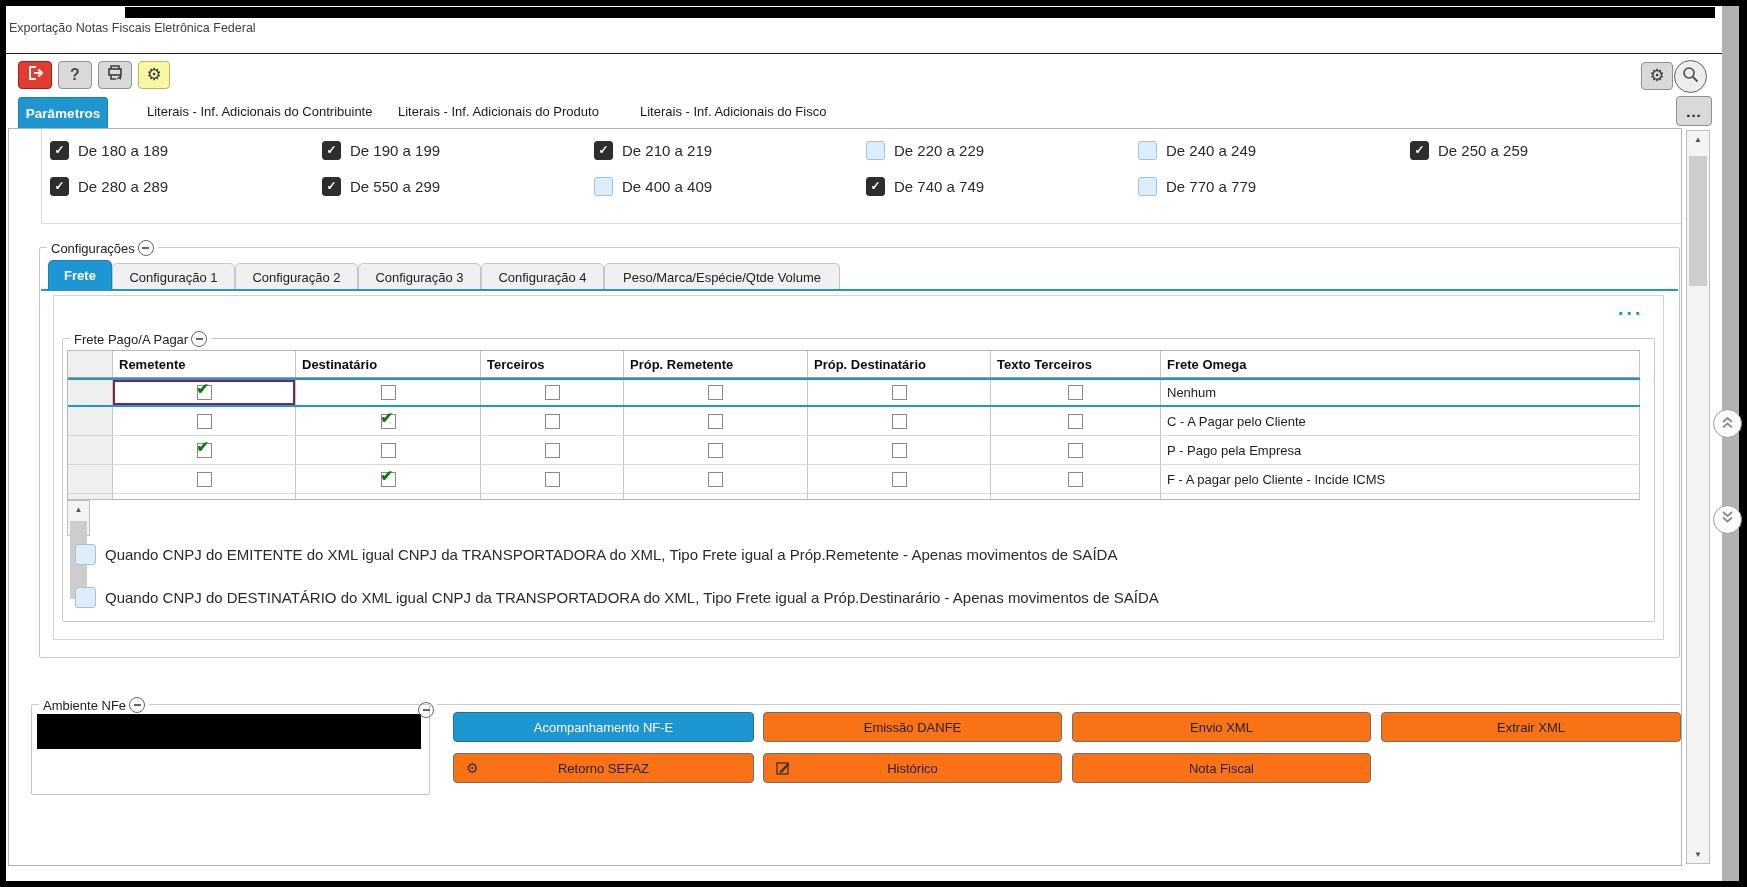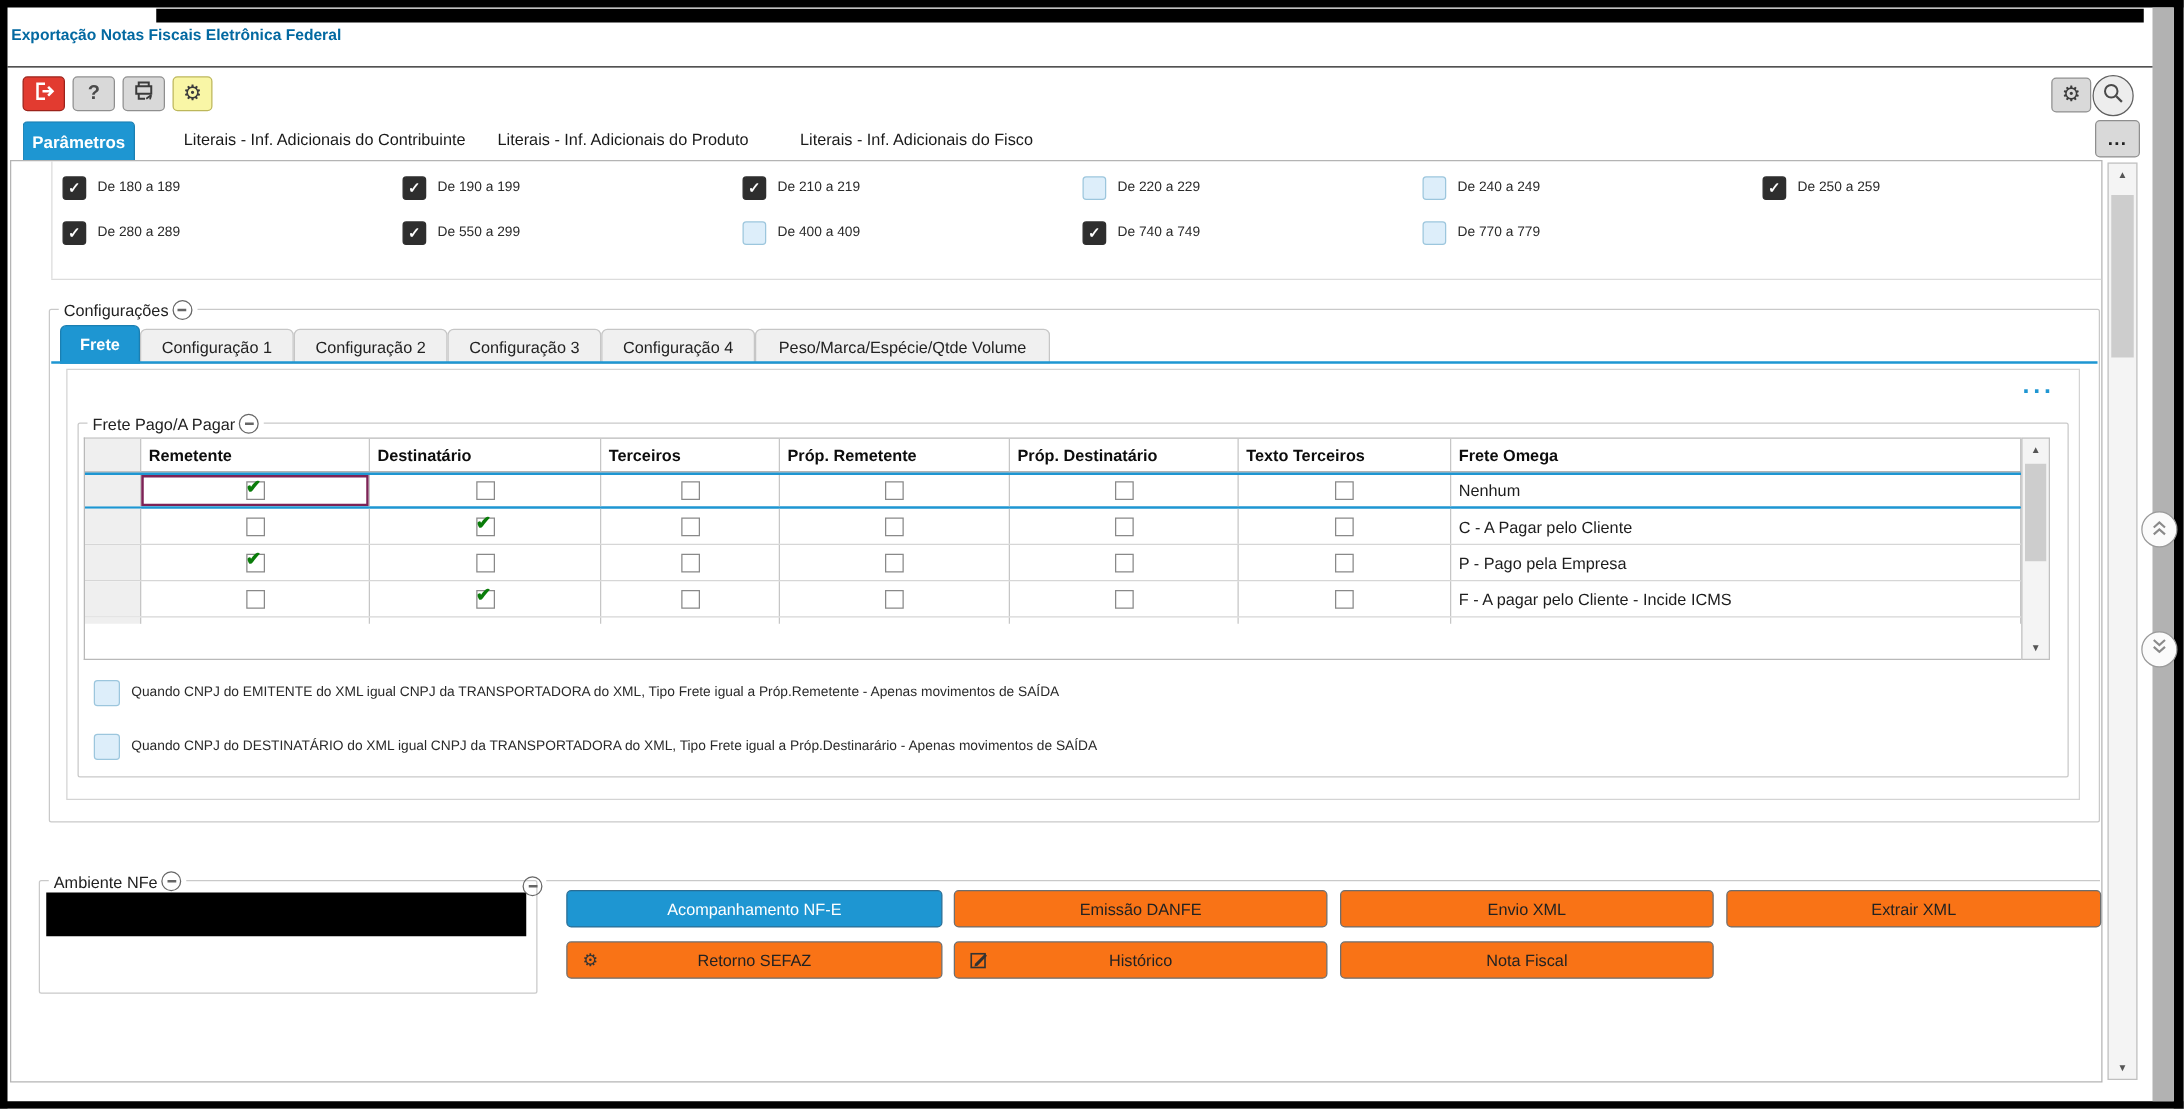--- a/index.html
+++ b/index.html
@@ -20,34 +20,34 @@
     color:#fff;font-weight:bold;font-size:13.5px;display:flex;align-items:center;justify-content:center;}
   .maintab-label{font-size:13px;color:#1a1a1a;white-space:nowrap;}
   
   .rcb{position:absolute;display:flex;align-items:center;gap:9px;height:18px;}
   .cbox{width:17px;height:17px;border:1px solid #9cc6dd;background:#ddeefa;border-radius:3px;flex:0 0 auto;
         display:flex;align-items:center;justify-content:center;}
   .cbox.big{width:19px;height:19px;}
   .cbox::before{content:"✓";display:none;color:#fff;font-size:12px;font-weight:bold;}
   .cbox.checked{background:#2e2e2e;border-color:#2e2e2e;}
   .cbox.checked::before{display:block;}
-  .rcb .lbl{font-size:11px;color:#2a2a2a;white-space:nowrap;}
+  .rcb .lbl{font-size:15px;color:#2a2a2a;white-space:nowrap;}
   
   .grp{border:1px solid #c9c9c9;border-radius:2px;background:#fff;}
   .grp-label{position:absolute;background:#fff;padding:0 4px;font-size:13px;color:#222;
              display:flex;align-items:center;gap:3px;z-index:3;white-space:nowrap;}
   .minus-ic{width:14px;height:14px;border:1px solid #666;border-radius:50%;display:inline-flex;
             align-items:center;justify-content:center;flex:0 0 auto;}
   .minus-ic::before{content:"";width:7px;height:2px;background:#666;}
   
   .ctab{position:absolute;height:26px;background:#f0f0f0;border:1px solid #c6c6c6;border-radius:5px 5px 0 0;
         display:flex;align-items:center;justify-content:center;font-size:13px;color:#222;}
   .ctab.active{background:#1e96d2;border-color:#1b7fb2;color:#fff;font-weight:bold;height:29px;}
   
-  .table-wrap{display:flex;}
+  .table-wrap{display:flex;flex-direction:column;}
   .tbl{flex:1;border:1px solid #b9b9b9;border-right:none;display:flex;flex-direction:column;background:#fff;}
   .trow{display:grid;grid-template-columns:45px 183px 185px 143px 184px 183px 170px 1fr;
         height:29px;box-sizing:border-box;border-bottom:1px solid #d6d6d6;}
   .trow.thead{height:27px;border-bottom:1px solid #9b9b9b;}
   .trow.tpartial{height:5px;border-bottom:none;}
   .tcell{border-right:1px solid #c6c6c6;display:flex;align-items:center;padding:0 6px;
          box-sizing:border-box;overflow:hidden;}
   .chdr{font-weight:bold;font-size:13px;color:#0d0d0d;white-space:nowrap;}
   .rowhdr{background:#efefef;}
   .cbcell{justify-content:center;}
@@ -79,21 +79,21 @@
 
 <div class="screen">
 
   <div class="abs blk" style="left:0;top:0;width:1747px;height:6px"></div>
   <div class="abs blk" style="left:0;top:0;width:6px;height:887px"></div>
   <div class="abs blk" style="left:0;top:881px;width:1747px;height:6px"></div>
   <div class="abs blk" style="left:1739px;top:0;width:8px;height:887px"></div>
   <div class="abs" style="left:1722px;top:6px;width:17px;height:875px;background:#b2b2b2"></div>
 
   <div class="abs blk" style="left:125px;top:7px;width:1590px;height:11px"></div>
-  <div class="abs" style="left:9px;top:21px;font-size:12.5px;font-weight:bold;color:#0369a1">Exportação Notas Fiscais Eletrônica Federal</div>
+  <div class="abs" style="left:9px;top:21px;font-size:12.5px;font-weight:normal;color:#404040">Exportação Notas Fiscais Eletrônica Federal</div>
   <div class="abs" style="left:6px;top:53px;width:1716px;height:1px;background:#1a1a1a"></div>
 
   <div class="abs tbtn red" style="left:18px;top:61px;width:34px;height:28px">
     <span>
       <svg width="20" height="20" viewBox="0 0 20 20">
           <path d="M11 4 H5 v12 h6" fill="none" stroke="#fff" stroke-width="2"></path>
           <path d="M9 10 H16 M13.5 6.5 L17 10 l-3.5 3.5" fill="none" stroke="#fff" stroke-width="2"></path>
         </svg>
     </span>
   </div>

